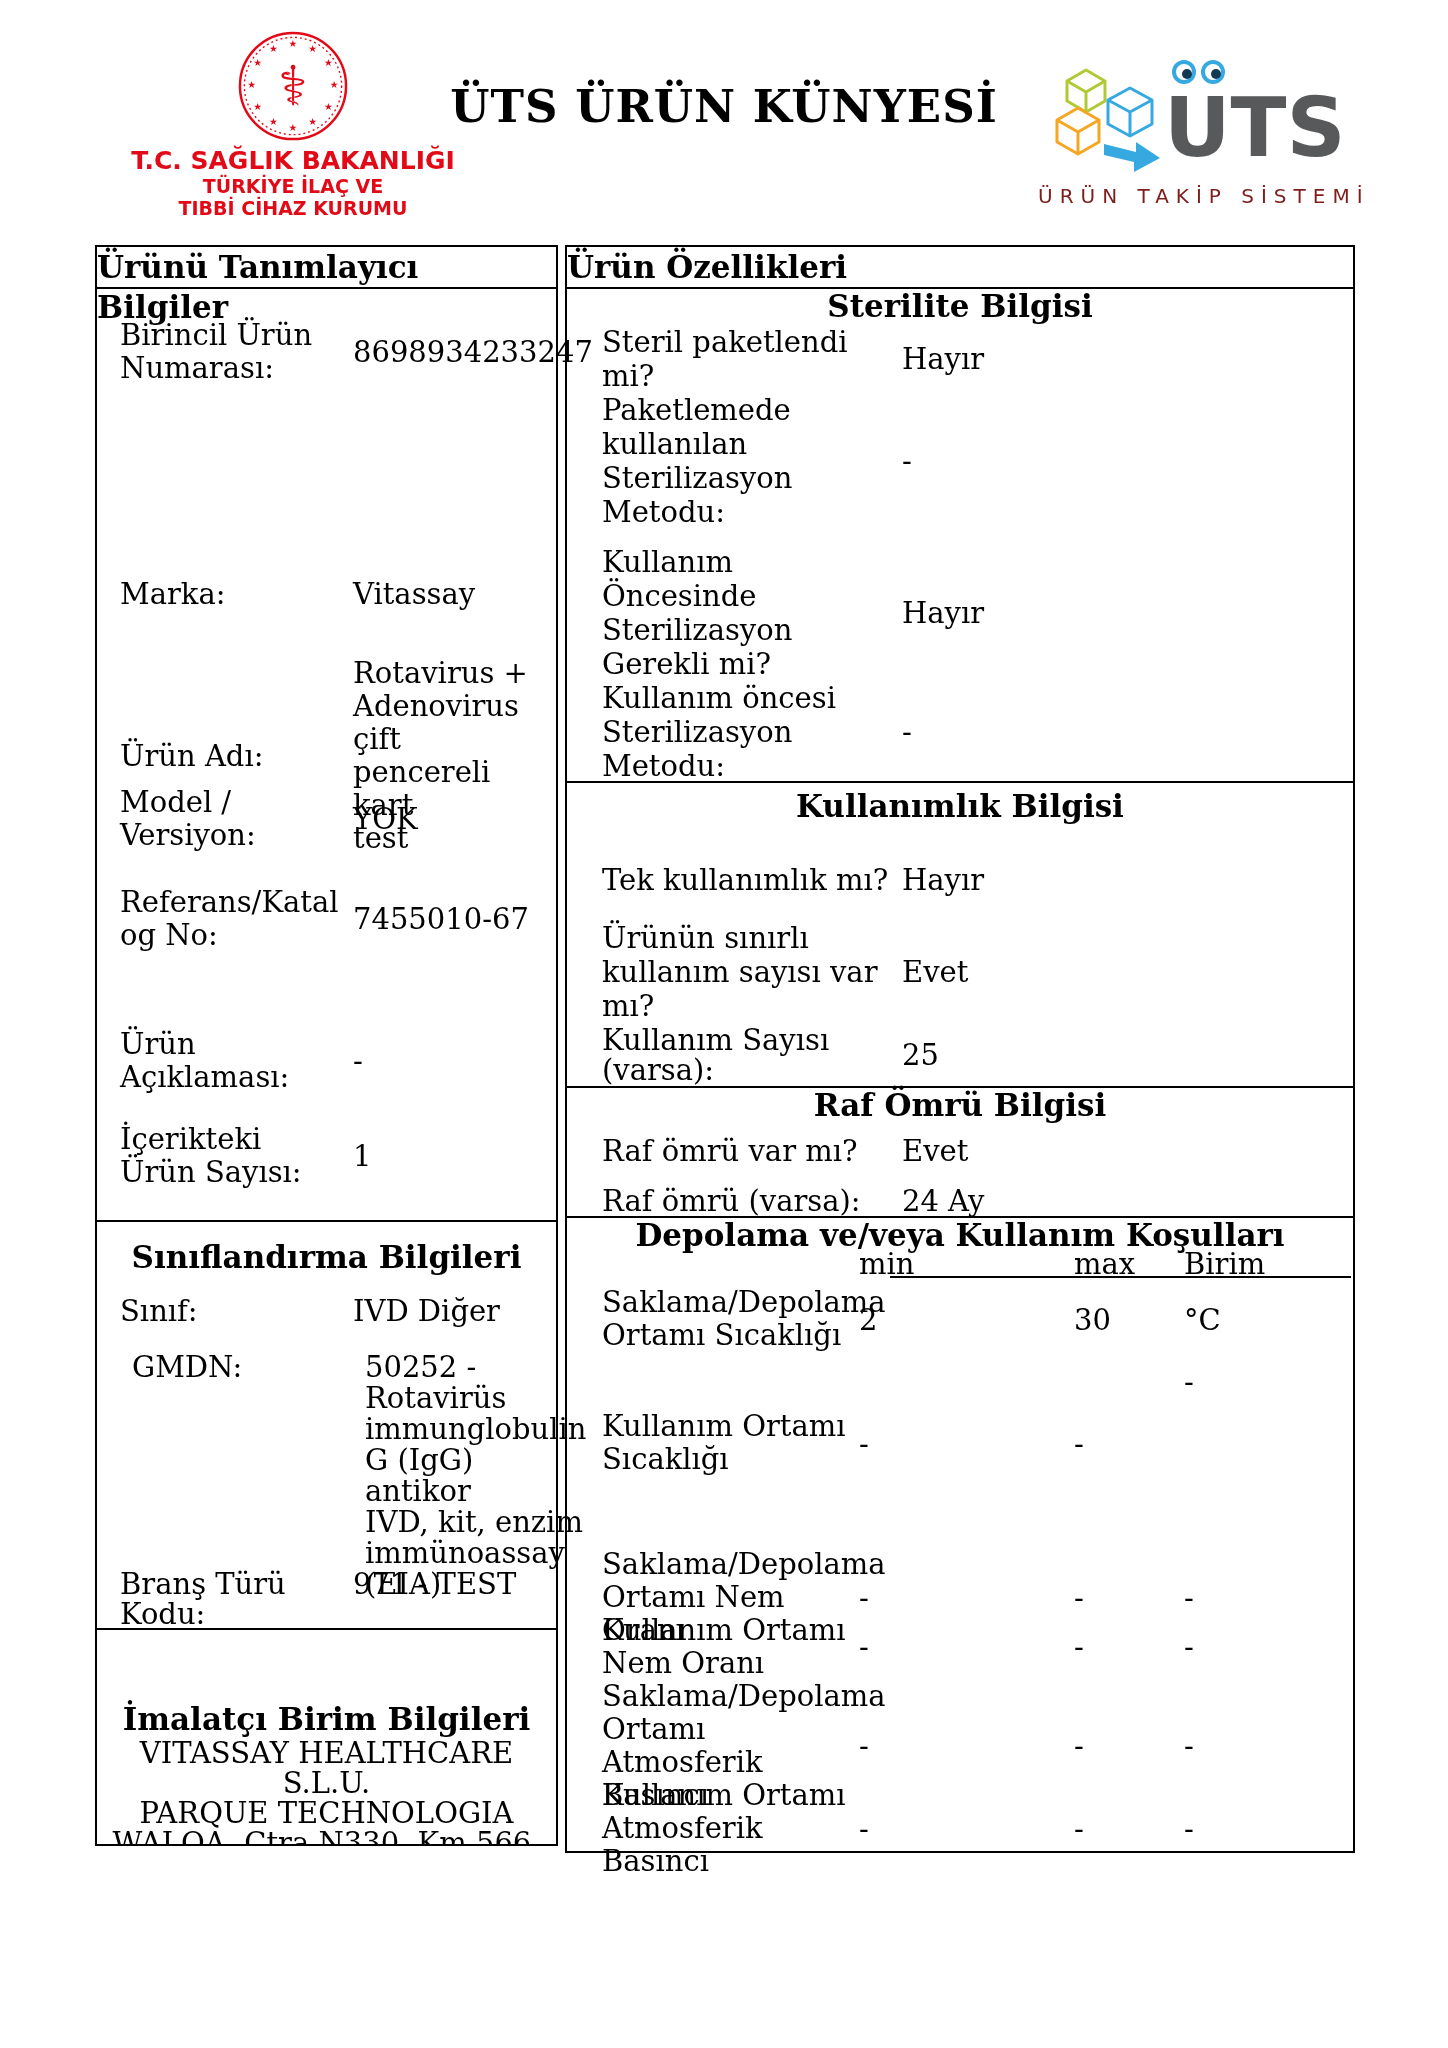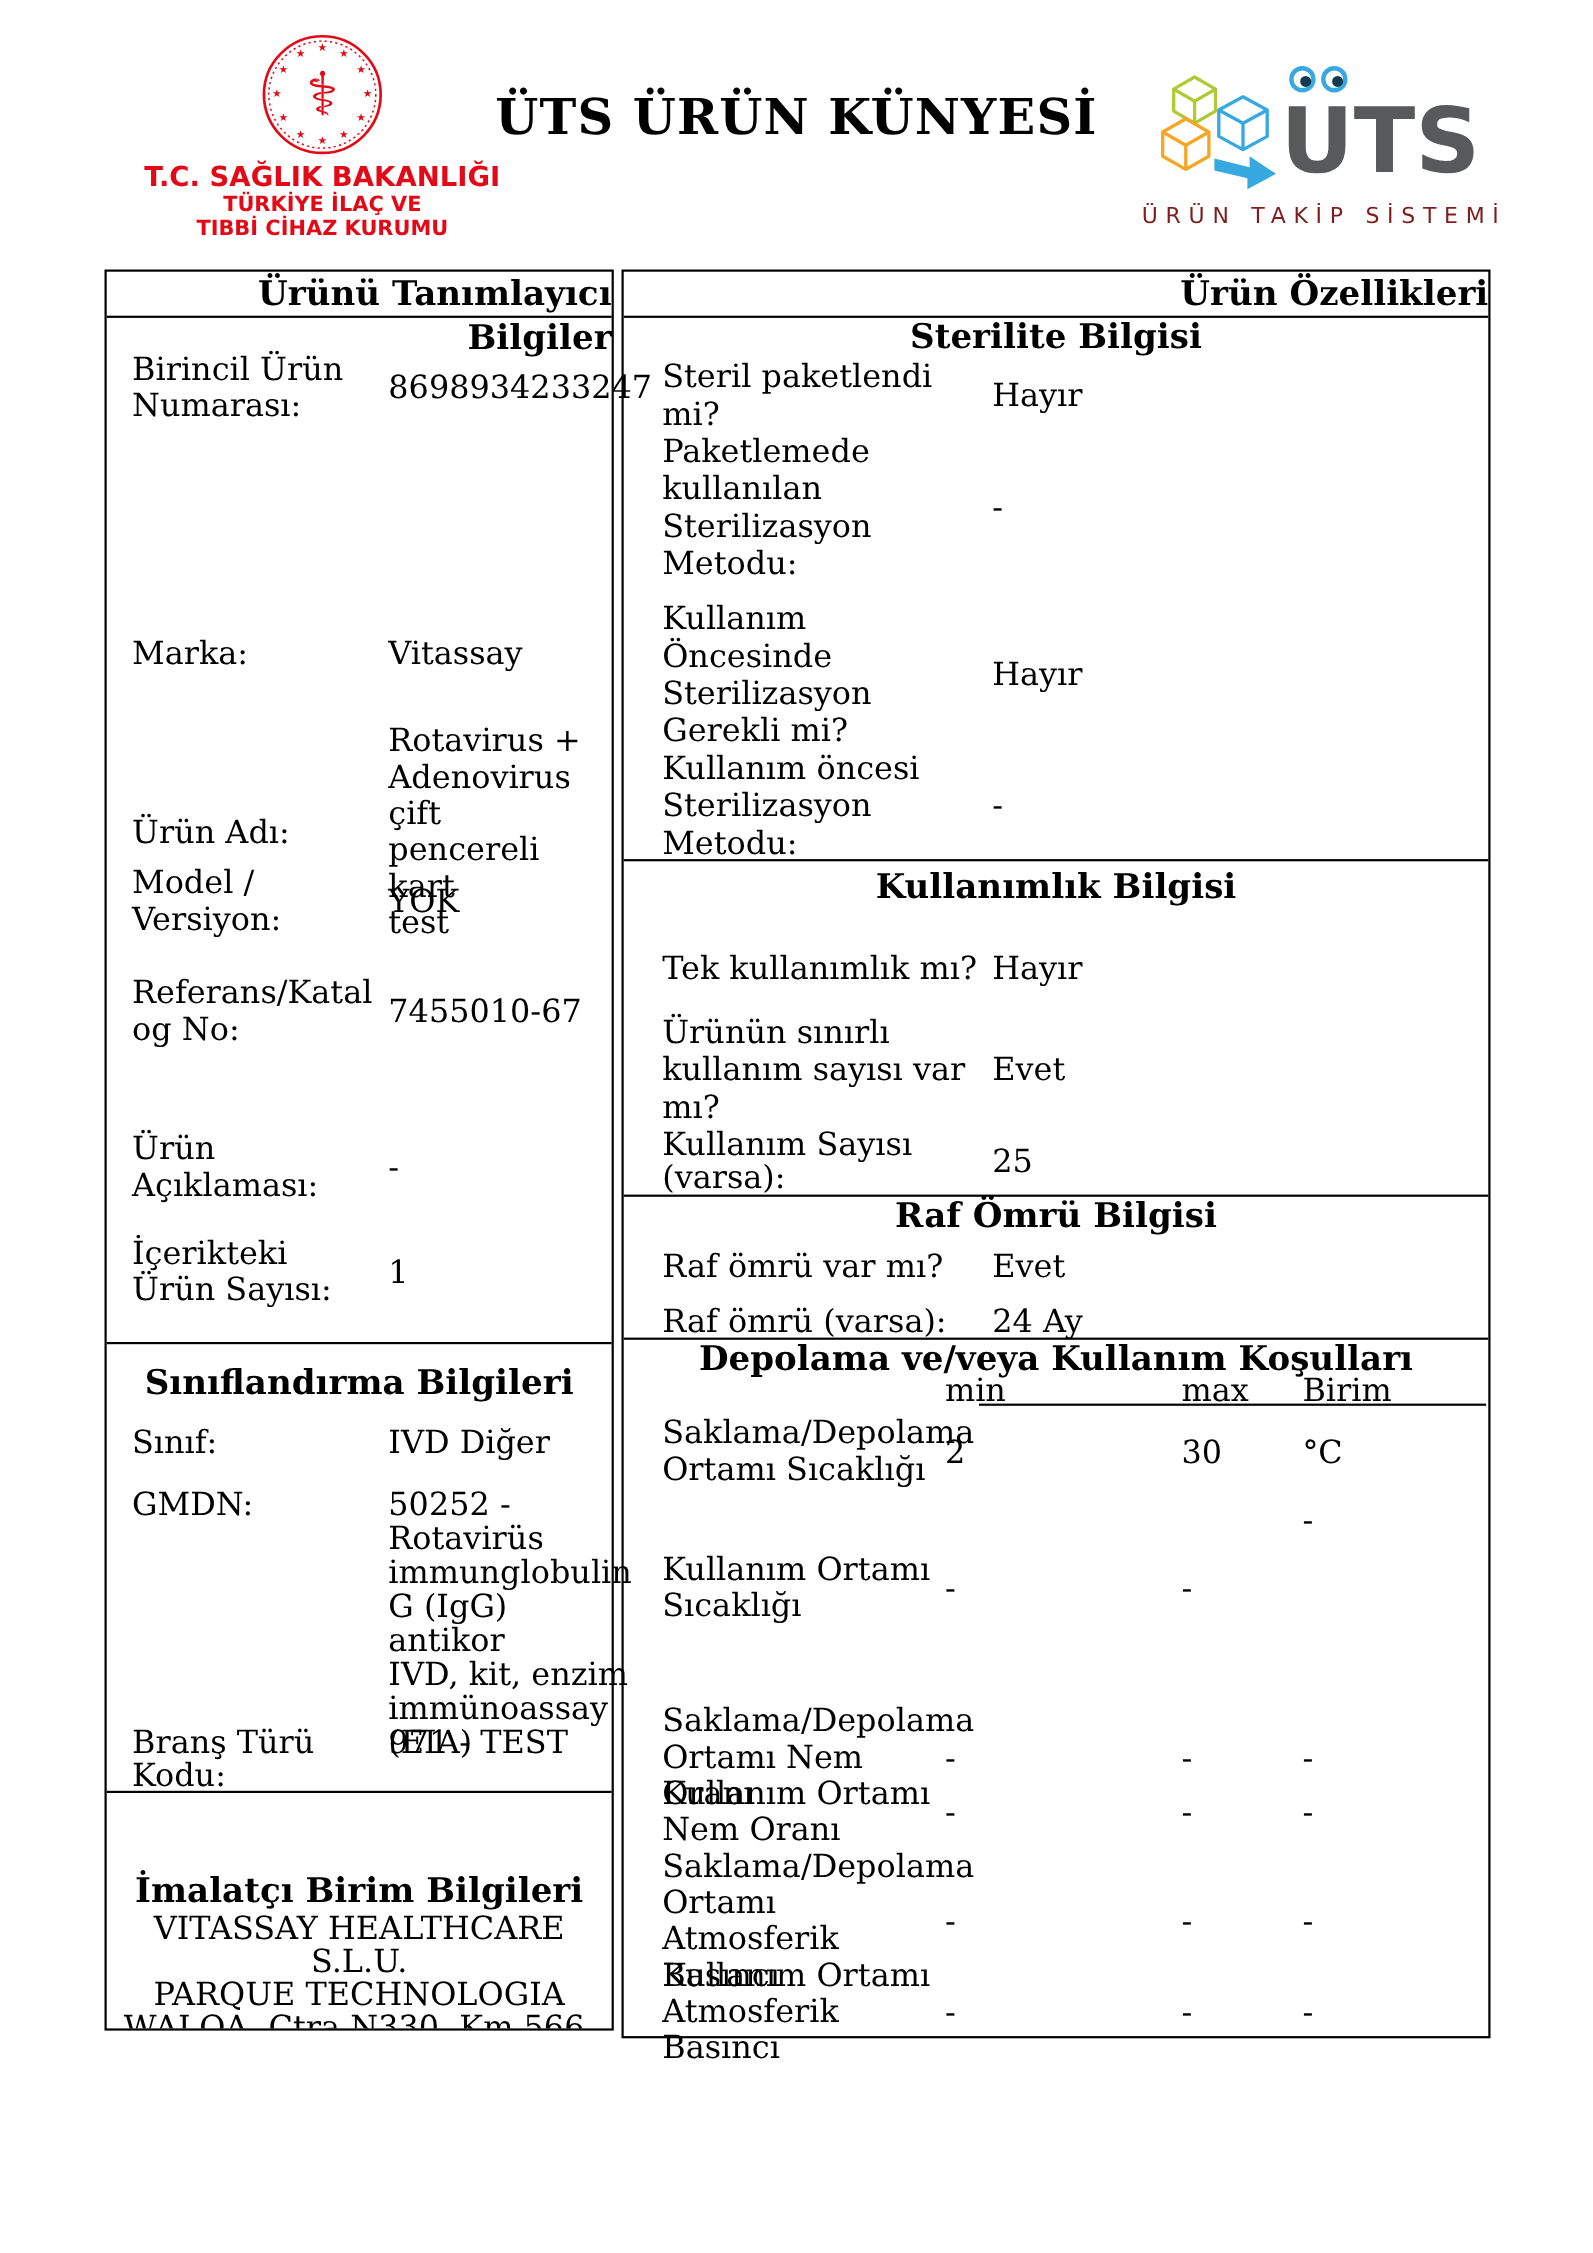--- a/index.html
+++ b/index.html
@@ -19,39 +19,39 @@
   .utslogo{position:absolute;left:1038px;top:56px;width:330px;text-align:center;}
   .utslogo .sub{font-family:"DejaVu Sans","Liberation Sans",sans-serif;font-size:20px;
                 letter-spacing:7px;color:#7f1d1d;margin-top:2px;white-space:nowrap;}
 
   
   .col-left{position:absolute;left:95px;top:245px;width:463px;height:1601px;border:2px solid #000;}
   .col-right{position:absolute;left:565px;top:245px;width:790px;height:1608px;border:2px solid #000;}
   .sect{position:relative;width:100%;}
   .sect + .sect{border-top:2px solid #000;}
 
-  .box-header{height:42px;border-bottom:2px solid #000;text-align:right;
+  .box-header{height:42px;border-bottom:2px solid #000;text-align:left;
               font-weight:bold;font-size:31px;line-height:40px;}
   .sec-title{text-align:center;font-weight:bold;font-size:31px;line-height:30px;}
 
   
   .lrow{display:grid;grid-template-columns:233px 1fr;align-items:center;padding-left:23px;}
   .lrow .lab,.lrow .val{font-size:29px;line-height:33px;white-space:pre-line;}
   .sec-identity .r1{margin-top:26px;height:74px;}
   .sec-identity .r2{margin-top:187px;height:36px;}
   .sec-identity .r3{margin-top:45px;height:126px;}
   .sec-identity .r4{height:72px;}
   .sec-identity .r5{margin-top:28px;height:72px;}
   .sec-identity .r6{margin-top:70px;height:72px;}
   .sec-identity .r7{margin-top:23px;height:72px;}
 
   .sec-class .sec-title{margin-top:20px;height:38px;}
   .sec-class .lrow{align-items:start;}
   .sec-class .rA{margin-top:16px;height:36px;}
-  .sec-class .rB{margin-top:20px;height:217px;}
+  .sec-class .rB{margin-top:20px;height:217px;margin-left:12px;}
   .sec-class .rB .val{line-height:31px;}
   .sec-class .rC{height:60px;}
   .sec-class .lab,.sec-class .val{line-height:30px;}
 
   .sec-manu{height:216px;overflow:hidden;text-align:center;}
   .sec-manu .sec-title{margin-top:70px;height:38px;line-height:38px;}
   .manu-line{font-size:29px;line-height:30px;}
 
   
   .rrow{display:grid;grid-template-columns:300px 1fr;align-items:center;padding-left:35px;}

